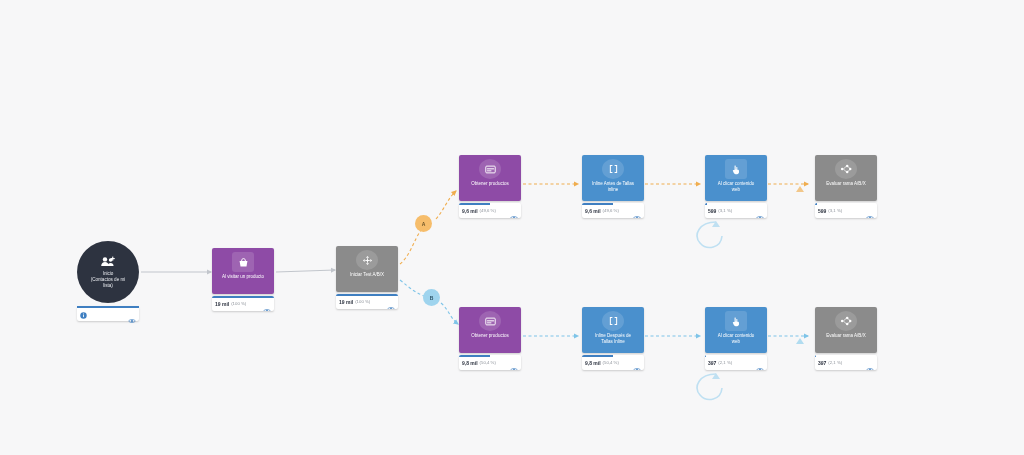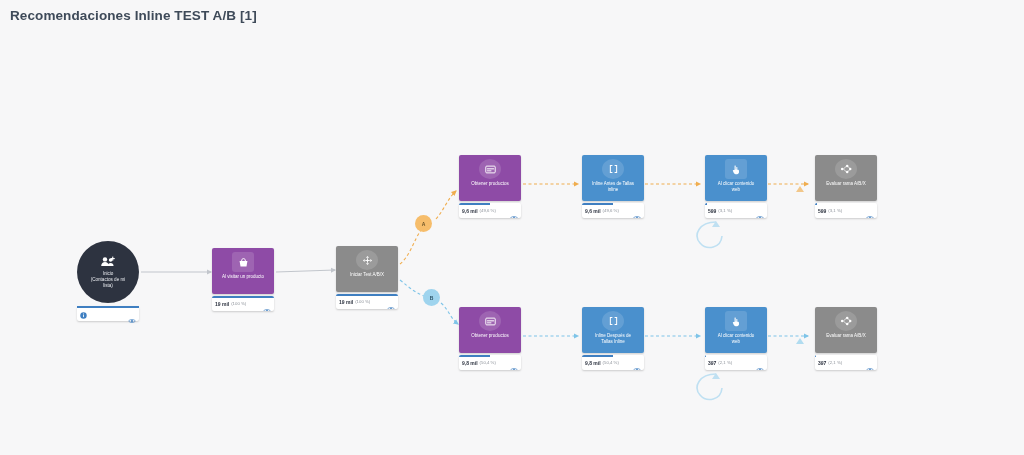--- a/index.html
+++ b/index.html
@@ -91,21 +91,20 @@
     font-size: 5px; color: #5c5240; font-weight: bold;
   }
   .branch.a { background: #f6bd6b; color: #6b5427; }
   .branch.b { background: #9fd4ee; color: #2d5468; }
 </style>
 </head>
 <body>
 
 <div id="canvas">
 
-  <div class="page-title">Recomendaciones Inline TEST A/B [1]</div>
 
   <svg id="wires">
     <defs>
       <marker id="ag" markerWidth="6" markerHeight="6" refX="4" refY="3" orient="auto">
         <path d="M0,0.6 L5,3 L0,5.4 Z" fill="#c2c6cc"></path>
       </marker>
       <marker id="ao" markerWidth="6" markerHeight="6" refX="4" refY="3" orient="auto">
         <path d="M0,0.6 L5,3 L0,5.4 Z" fill="#f0ad4e"></path>
       </marker>
       <marker id="ab" markerWidth="6" markerHeight="6" refX="4" refY="3" orient="auto">

